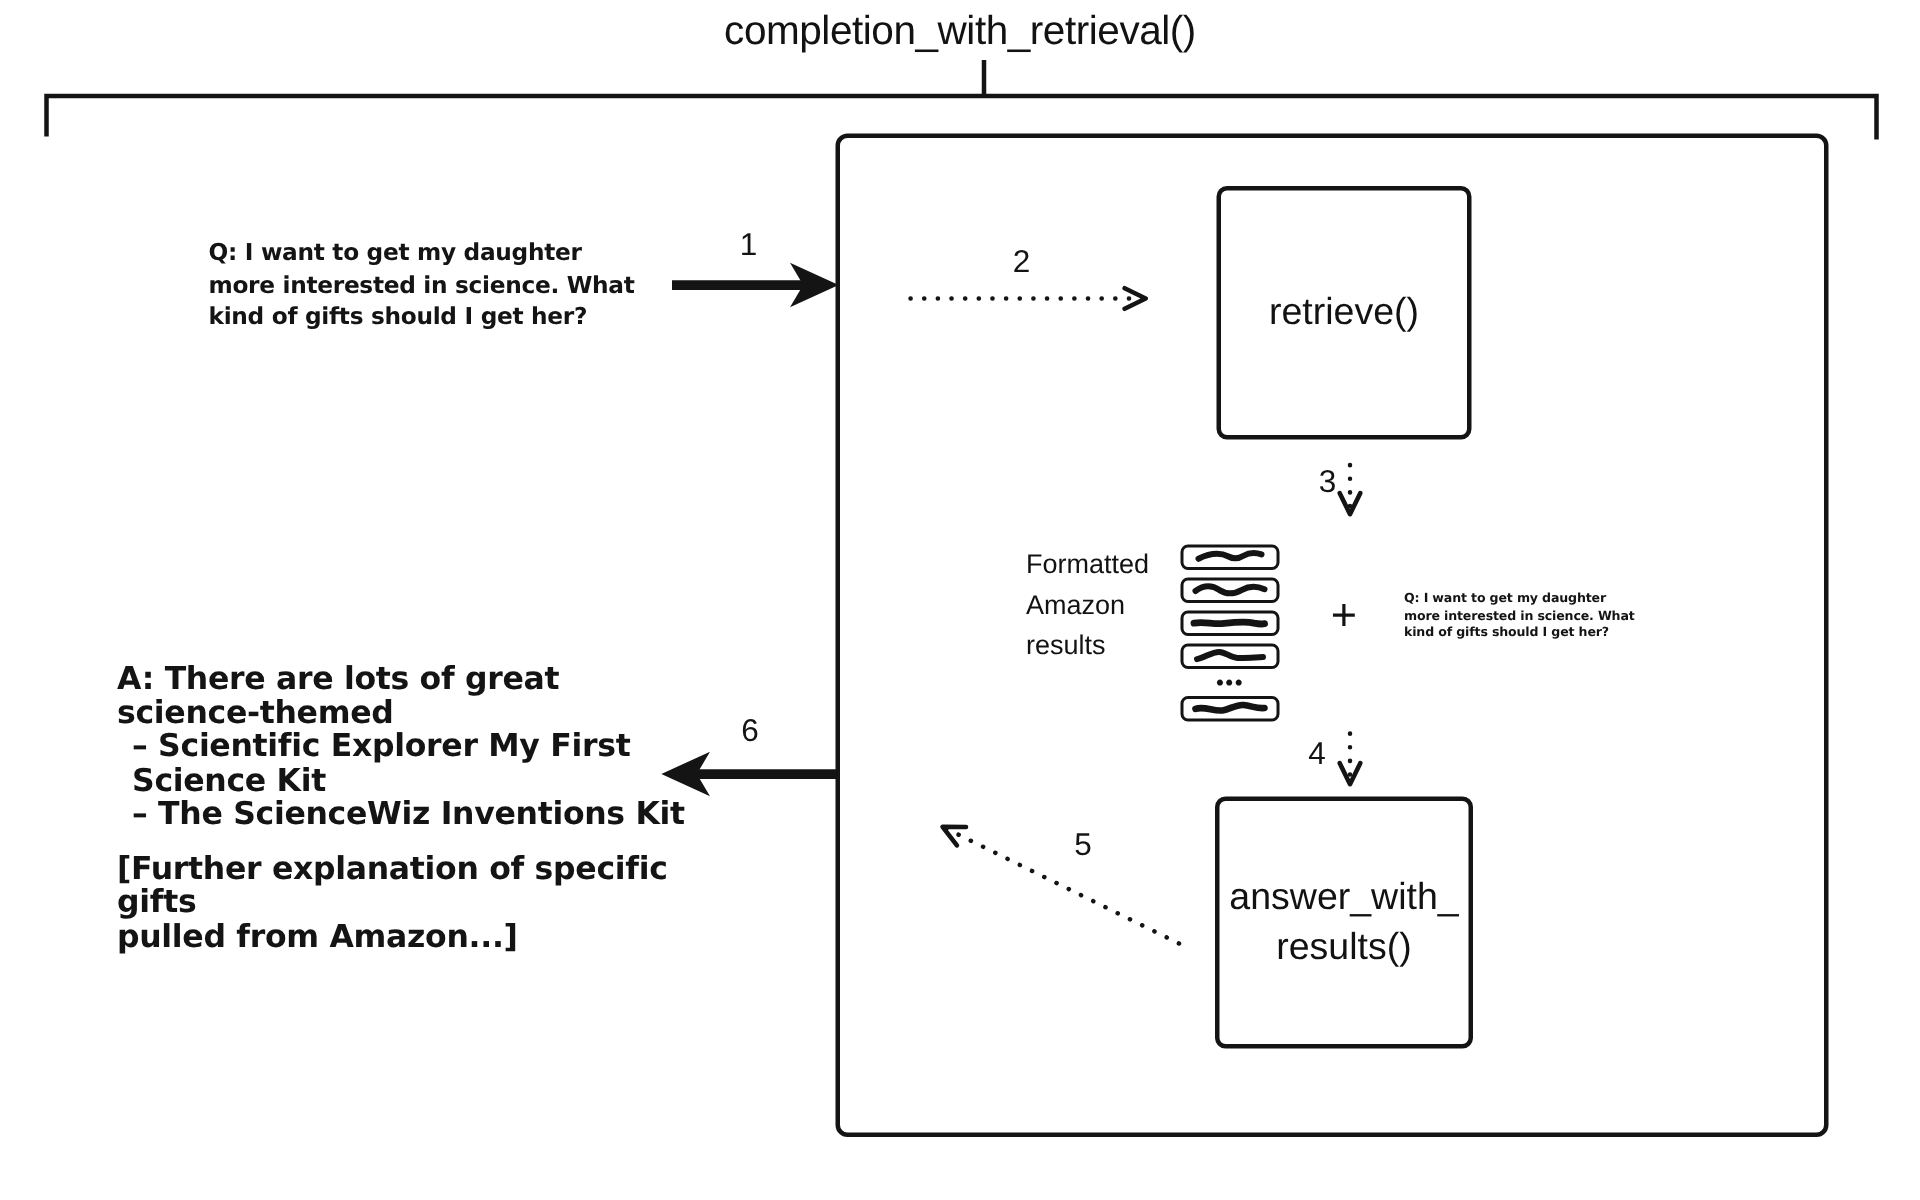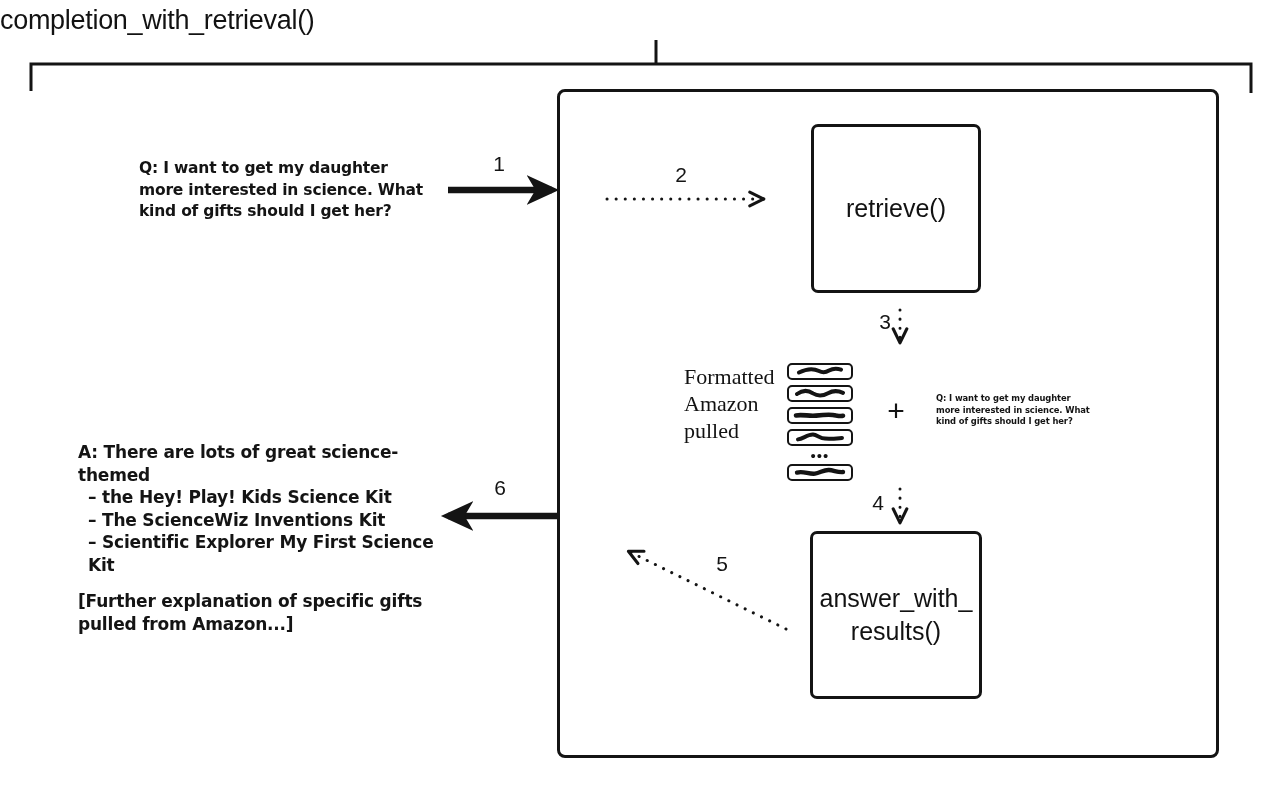--- a/index.html
+++ b/index.html
@@ -30,21 +30,21 @@
     height: 800px;
     pointer-events: none;
   }
 
   
   .title {
     position: absolute;
     left: 0;
     top: 5px;
     width: 1280px;
-    text-align: left;
+    text-align: center;
     font-family: "Liberation Sans", sans-serif;
     font-size: 27px;
     font-weight: 400;
     letter-spacing: -0.3px;
     color: #121212;
   }
 
   .hand {
     font-family: "DejaVu Sans", sans-serif;
     font-weight: bold;
@@ -59,21 +59,21 @@
     width: 290px;
     font-size: 15.5px;
     line-height: 21.5px;
   }
 
   .answer-block {
     position: absolute;
     left: 78px;
     top: 441px;
     width: 380px;
-    font-size: 17px;
+    font-size: 21px;
     line-height: 22.5px;
   }
   .answer-block .list-line { padding-left: 10px; }
   .answer-block .spacer { height: 14px; }
 
   .mini-question {
     position: absolute;
     left: 936px;
     top: 393px;
     width: 175px;
@@ -83,22 +83,22 @@
     line-height: 11.6px;
     color: #141414;
     letter-spacing: -0.1px;
   }
 
   .formatted-label {
     position: absolute;
     left: 684px;
     top: 363px;
     width: 115px;
-    font-family: Liberation Serif, serif;
-    font-size: 22px;
+    font-family: Liberation Sans, sans-serif;
+    font-size: 18px;
     line-height: 27px;
     color: #121212;
   }
 
   .num {
     position: absolute;
     font-family: "Liberation Sans", sans-serif;
     font-size: 21px;
     color: #141414;
     text-align: center;
@@ -233,43 +233,42 @@
   <div class="outer-box"></div>
 
   <div class="question-block hand">
     <div>Q: I want to get my daughter</div>
     <div>more interested in science. What</div>
     <div>kind of gifts should I get her?</div>
   </div>
 
   <div class="answer-block hand">
     <div>A: There are lots of great science-themed</div>
-    <div class="list-line">– the Hey! Play! Kids Science Kit</div>
+    <div class="list-line">– Scientific Explorer My First Science Kit</div>
     <div class="list-line">– The ScienceWiz Inventions Kit</div>
-    <div class="list-line">– Scientific Explorer My First Science Kit</div>
     <div class="spacer"></div>
     <div>[Further explanation of specific gifts</div>
     <div>pulled from Amazon...]</div>
   </div>
 
   <div class="fn-box" id="box-retrieve">
     <span>retrieve()</span>
   </div>
 
   <div class="fn-box" id="box-answer">
     <div>
       <div>answer_with_</div>
       <div>results()</div>
     </div>
   </div>
 
   <div class="formatted-label">
     <div>Formatted</div>
     <div>Amazon</div>
-    <div>pulled</div>
+    <div>results</div>
   </div>
 
   <div id="doc-stack">
     <div class="doc">
       <svg width="61" height="12" viewBox="0 0 61 12">
           <path d="M10 7.5 C18 3.5, 24 3, 30 6 C33 7.6, 36 8, 40 5.5 C44 3.2, 48 3.2, 52 4.6" fill="none" stroke="#141414" stroke-width="4" stroke-linecap="round" stroke-linejoin="round"></path>
         </svg>
     </div>
     <div class="doc">
       <svg width="61" height="12" viewBox="0 0 61 12">

